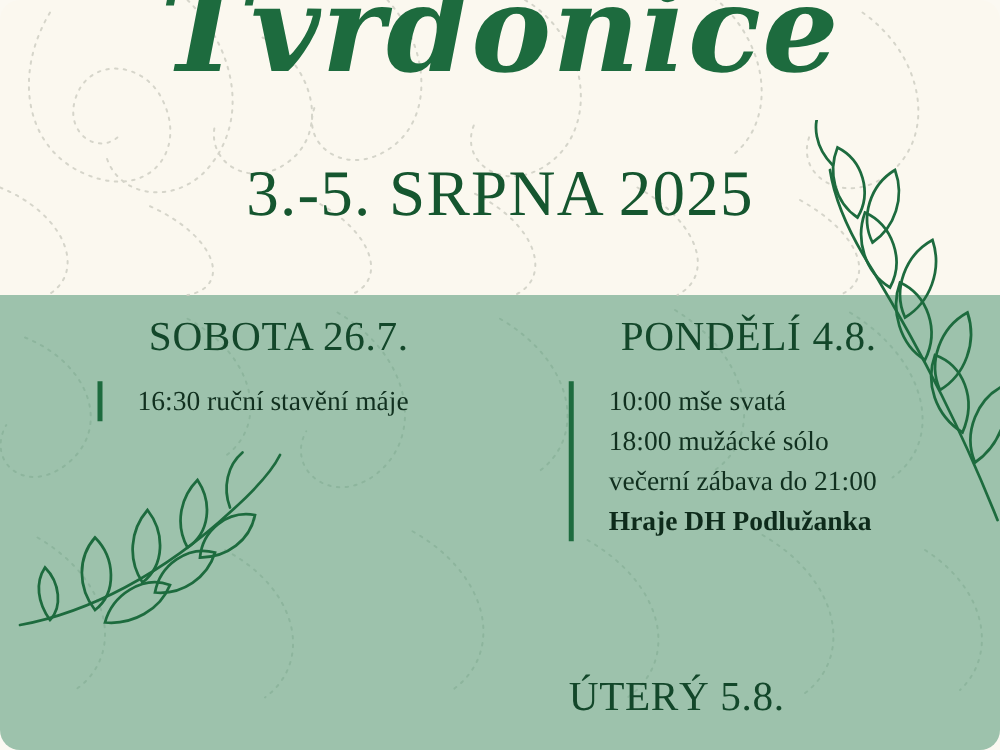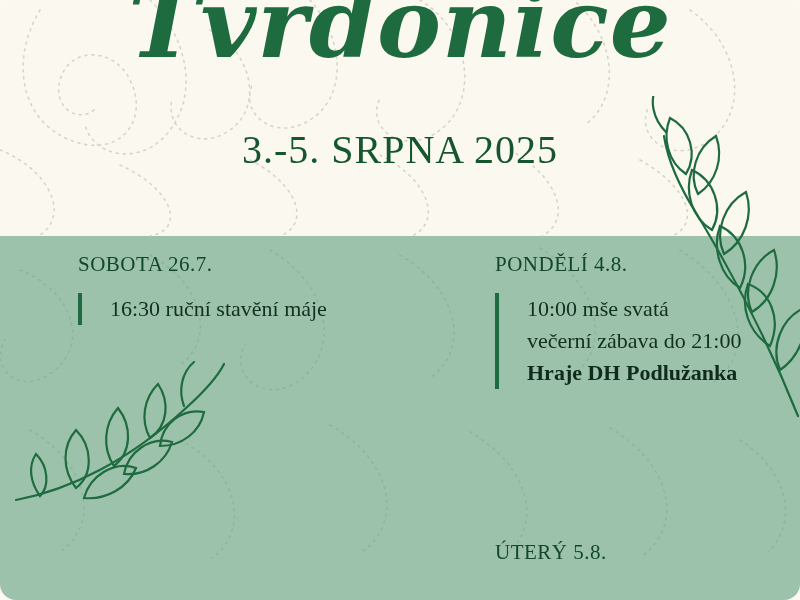--- a/index.html
+++ b/index.html
@@ -64,45 +64,46 @@
     white-space: nowrap;
   }
 
   .subtitle {
     position: absolute;
     left: 0;
     top: 126px;
     width: 800px;
     text-align: center;
     font-family: "Liberation Serif", serif;
-    font-size: 40px;
+    font-size: 52px;
     letter-spacing: 1px;
     color: #15562f;
   }
 
   
   .col {
     position: absolute;
     color: #123f26;
   }
   .col-left  { left: 78px; }
-  .col-right { left: 455px; margin-left: 40px; }
+  .col-right { left: 455px; }
 
   .day-1 { top: 252px; }
   .day-2 { top: 252px; }
   .day-3 { top: 540px; }
   .day-4 { top: 540px; }
 
   .day-title {
     font-family: "Liberation Serif", serif;
-    font-size: 21px;
+    font-size: 33px;
     letter-spacing: 0.5px;
     color: #13472a;
     margin: 0 0 16px 0;
     white-space: nowrap;
+    text-align: right;
   }
 
   .items {
     position: relative;
     padding-left: 28px;
     border-left: 4px solid #1d6b3e;
   }
   .items.noline {
     border-left: none;
     padding-left: 0;
@@ -204,20 +205,21 @@
     <div class="day-title">SOBOTA 26.7.</div>
     <div class="items">
       <div class="item">16:30 ruční stavění máje</div>
     </div>
   </div>
 
   <div class="col col-right day-2">
     <div class="day-title">PONDĚLÍ 4.8.</div>
     <div class="items">
       <div class="item">10:00 mše svatá</div>
+      <div class="item">18:00 mužácké sólo</div>
       <div class="item">večerní zábava do 21:00</div>
       <div class="item bold">Hraje DH  Podlužanka</div>
     </div>
   </div>
 
 
   <div class="col col-right day-4">
     <div class="day-title">ÚTERÝ 5.8.</div>
     <div class="items noline"></div>
   </div>

